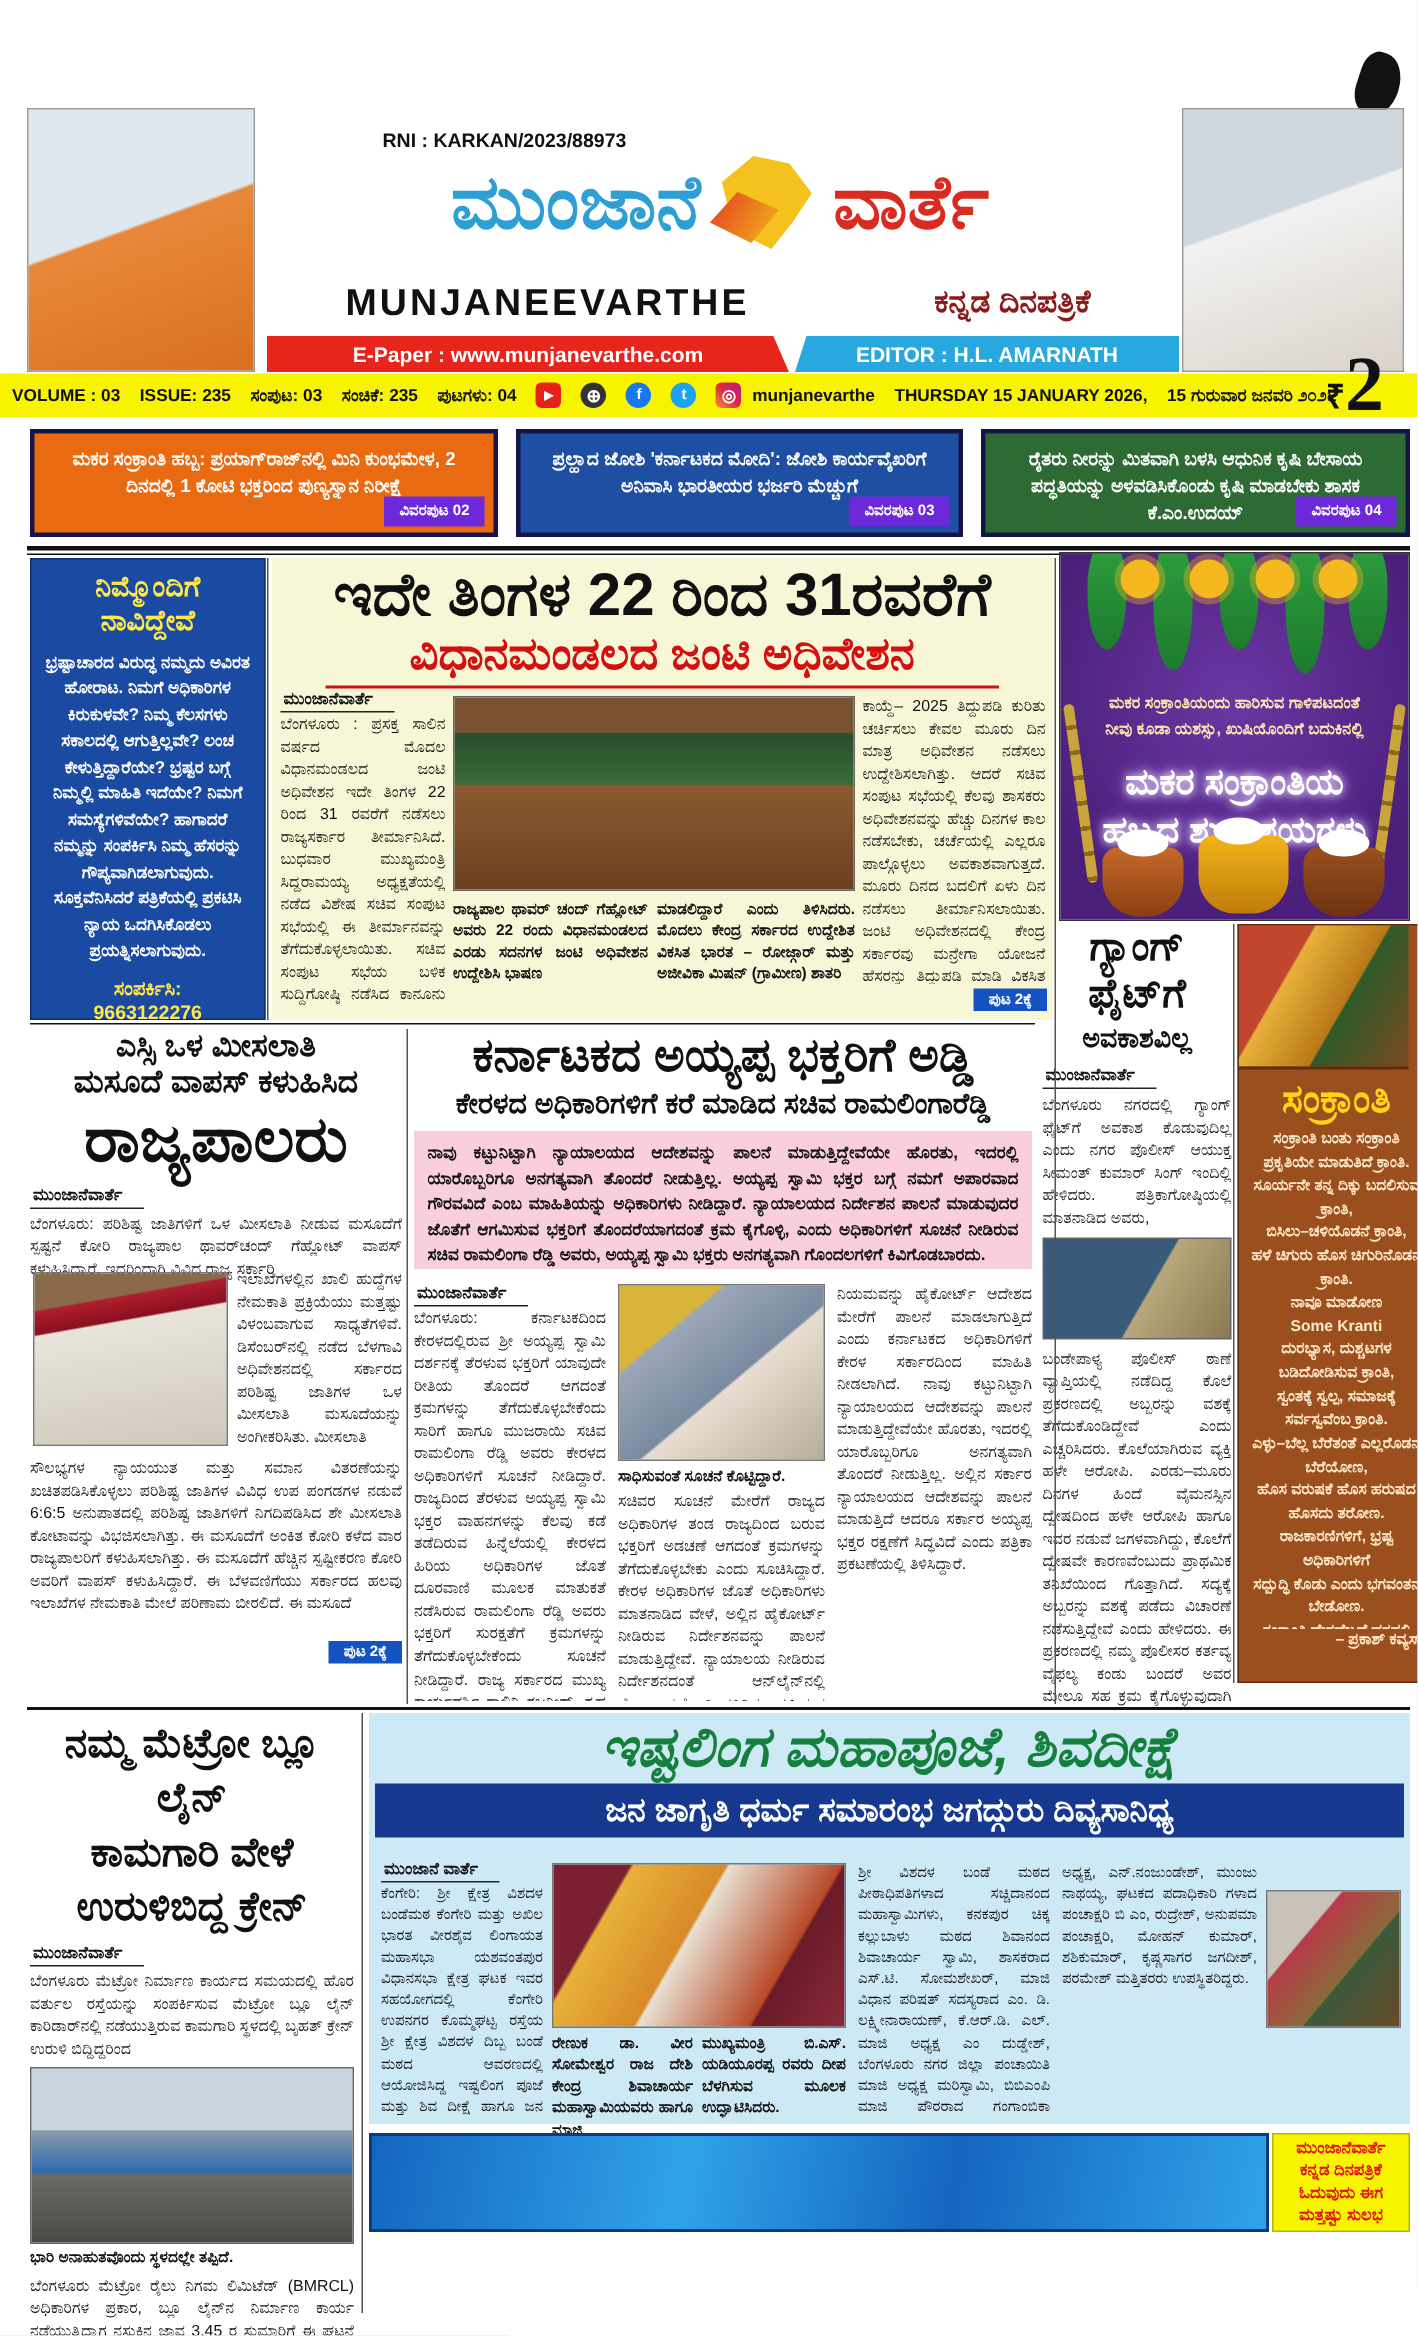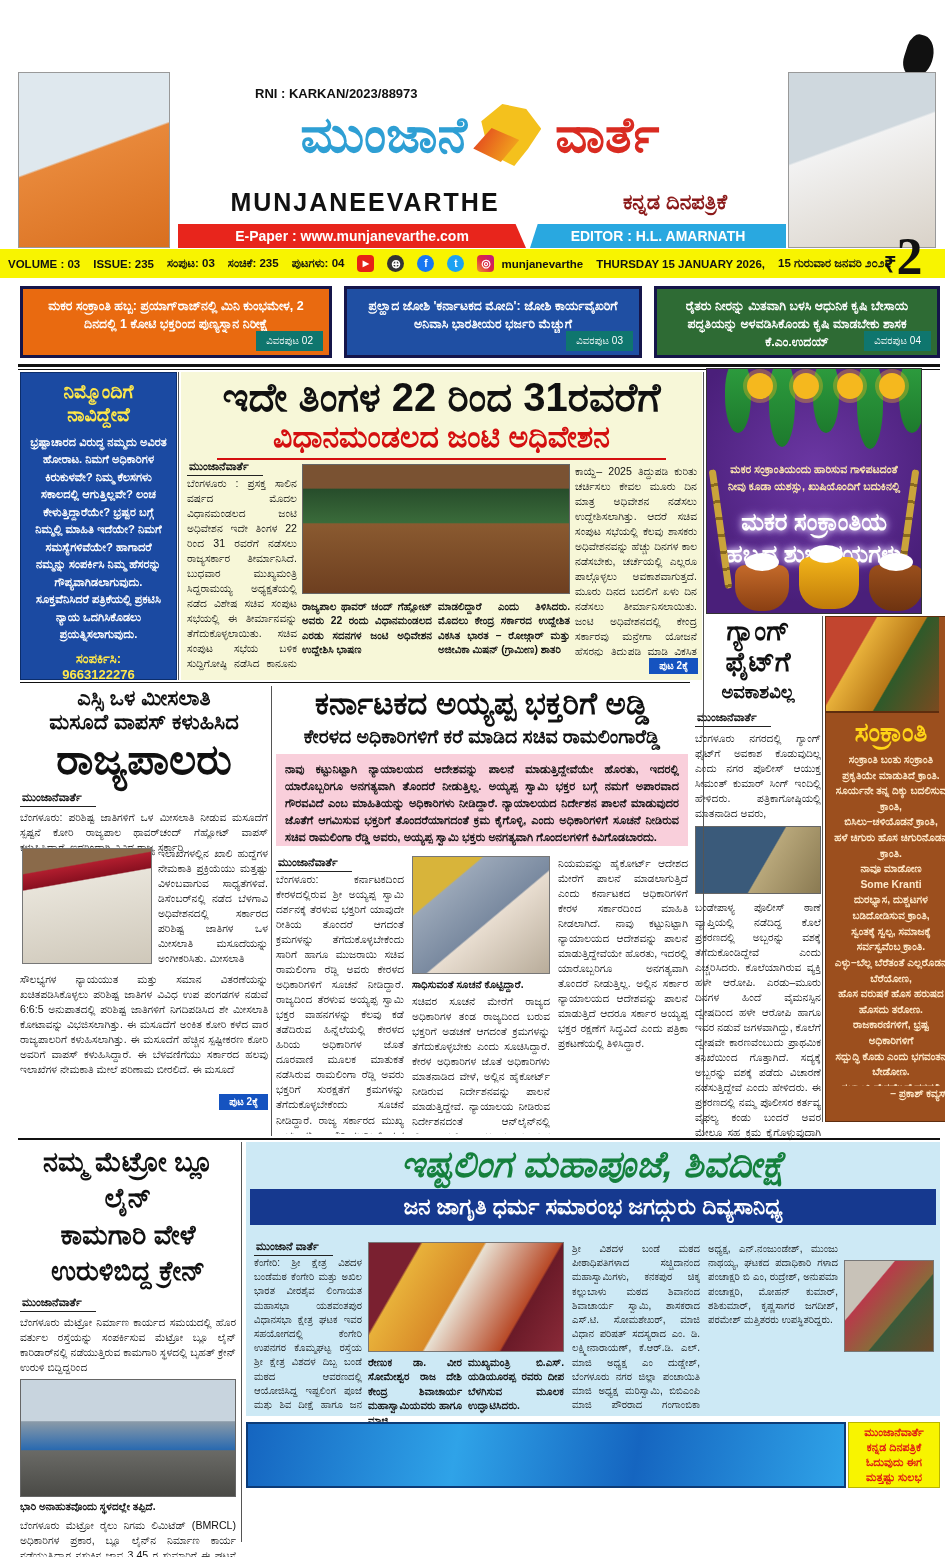--- a/index.html
+++ b/index.html
@@ -4,21 +4,21 @@
 <style>
   html,body{margin:0;padding:0;background:#e9e9e9;}
   .page{position:relative;width:945px;height:1557px;background:#ffffff;margin:0 auto;
         font-family:"Liberation Sans",sans-serif;overflow:hidden;color:#111;}
   .abs{position:absolute;box-sizing:border-box;}
   .just{text-align:justify;}
   .prewrap{white-space:pre-line;}
   .ph{background:linear-gradient(135deg,#b9a98a,#8a7a5c);}
   .byline{font-weight:bold;font-size:11px;border-bottom:1.5px solid #222;display:inline-block;padding:0 14px 2px 2px;}
   .tagblue{background:#1553c0;color:#fff;font-weight:bold;font-size:10px;padding:2px 10px;}
-  .tagblack{background:#0f766e;color:#fff;font-weight:normal;font-size:10px;padding:3px 10px;position:absolute;right:6px;bottom:4px;text-align:right;}
+  .tagblack{background:#6d28d9;color:#fff;font-weight:bold;font-size:10px;padding:3px 10px;position:absolute;right:6px;bottom:4px;text-align:right;}
   .rule-h{background:#111;}
   .rule-v{background:#555;width:1px;}
   .body-txt{font-size:10.6px;line-height:1.42;}
   
   .mast-kn{font-weight:bold;line-height:1;}
   .epaper{background:#e8251c;color:#fff;font-weight:bold;font-size:14px;display:flex;align-items:center;justify-content:center;
           clip-path:polygon(0 0,97% 0,100% 100%,0 100%);}
   .editorbox{background:#29a8e0;color:#fff;font-weight:bold;font-size:14px;display:flex;align-items:center;justify-content:center;
           clip-path:polygon(3% 0,100% 0,100% 100%,0 100%);}
   .infobar{background:#f8f400;display:flex;align-items:center;font-weight:bold;font-size:11.5px;gap:13px;padding:0 8px;}
@@ -149,21 +149,21 @@
     <div class="lead-h2" style="width:86%;margin:2px auto 0 auto;">ವಿಧಾನಮಂಡಲದ ಜಂಟಿ ಅಧಿವೇಶನ</div>
     <div class="abs byline" style="left:6px;top:88px;">ಮುಂಜಾನೆವಾರ್ತೆ</div>
     <div class="abs body-txt just" style="left:6px;top:104px;width:110px;height:198px;overflow:hidden;">ಬೆಂಗಳೂರು : ಪ್ರಸಕ್ತ ಸಾಲಿನ ವರ್ಷದ ಮೊದಲ ವಿಧಾನಮಂಡಲದ ಜಂಟಿ ಅಧಿವೇಶನ ಇದೇ ತಿಂಗಳ 22 ರಿಂದ 31 ರವರೆಗೆ ನಡೆಸಲು ರಾಜ್ಯಸರ್ಕಾರ ತೀರ್ಮಾನಿಸಿದೆ. ಬುಧವಾರ ಮುಖ್ಯಮಂತ್ರಿ ಸಿದ್ದರಾಮಯ್ಯ ಅಧ್ಯಕ್ಷತೆಯಲ್ಲಿ ನಡೆದ ವಿಶೇಷ ಸಚಿವ ಸಂಪುಟ ಸಭೆಯಲ್ಲಿ ಈ ತೀರ್ಮಾನವನ್ನು ತೆಗೆದುಕೊಳ್ಳಲಾಯಿತು. ಸಚಿವ ಸಂಪುಟ ಸಭೆಯ ಬಳಿಕ ಸುದ್ದಿಗೋಷ್ಠಿ ನಡೆಸಿದ ಕಾನೂನು ಮತ್ತು ಸಂಸದೀಯ ವ್ಯವಹಾರಗಳ ಸಚಿವ ಎಚ್.ಕೆ.ಪಾಟೀಲ್ ಇದೇ ತಿಂಗಳ 22 ರಿಂದ 31 ರವರೆಗೆ ವರ್ಷದ ಮೊದಲ ಜಂಟಿ ಅಧಿವೇಶನವನ್ನು ನಡೆಸಲು ಉದ್ದೇಶಿಸಲಾಗಿದೆ.</div>
     <div class="abs ph" style="left:121px;top:92px;width:268px;height:130px;background:linear-gradient(180deg,#7a5232 18%,#274d2b 19%,#3a6b3a 45%,#8a5a30 46%,#6e3f20);border:1px solid #666;"></div>
     <div class="abs cap just" style="left:121px;top:228px;width:130px;">ರಾಜ್ಯಪಾಲ ಥಾವರ್ ಚಂದ್ ಗೆಹ್ಲೋಟ್ ಅವರು 22 ರಂದು ವಿಧಾನಮಂಡಲದ ಎರಡು ಸದನಗಳ ಜಂಟಿ ಅಧಿವೇಶನ ಉದ್ದೇಶಿಸಿ ಭಾಷಣ</div>
     <div class="abs cap just" style="left:257px;top:228px;width:132px;">ಮಾಡಲಿದ್ದಾರೆ ಎಂದು ತಿಳಿಸಿದರು. ಮೊದಲು ಕೇಂದ್ರ ಸರ್ಕಾರದ ಉದ್ದೇಶಿತ ವಿಕಸಿತ ಭಾರತ – ರೋಜ್ಗಾರ್ ಮತ್ತು ಅಜೀವಿಕಾ ಮಿಷನ್ (ಗ್ರಾಮೀಣ) ಶಾತರಿ</div>
     <div class="abs body-txt just" style="left:394px;top:92px;width:122px;height:192px;overflow:hidden;">ಕಾಯ್ದೆ– 2025 ತಿದ್ದುಪಡಿ ಕುರಿತು ಚರ್ಚಿಸಲು ಕೇವಲ ಮೂರು ದಿನ ಮಾತ್ರ ಅಧಿವೇಶನ ನಡೆಸಲು ಉದ್ದೇಶಿಸಲಾಗಿತ್ತು. ಆದರೆ ಸಚಿವ ಸಂಪುಟ ಸಭೆಯಲ್ಲಿ ಕೆಲವು ಶಾಸಕರು ಅಧಿವೇಶನವನ್ನು ಹೆಚ್ಚು ದಿನಗಳ ಕಾಲ ನಡೆಸಬೇಕು, ಚರ್ಚೆಯಲ್ಲಿ ಎಲ್ಲರೂ ಪಾಲ್ಗೊಳ್ಳಲು ಅವಕಾಶವಾಗುತ್ತದೆ. ಮೂರು ದಿನದ ಬದಲಿಗೆ ಏಳು ದಿನ ನಡೆಸಲು ತೀರ್ಮಾನಿಸಲಾಯಿತು. ಜಂಟಿ ಅಧಿವೇಶನದಲ್ಲಿ ಕೇಂದ್ರ ಸರ್ಕಾರವು ಮನ್ರೇಗಾ ಯೋಜನೆ ಹೆಸರನ್ನು ತಿದ್ದುಪಡಿ ಮಾಡಿ ವಿಕಸಿತ ಭಾರತ– ರೋಜ್ಗಾರ್ ಮತ್ತು ಅಜೀವಿಕಾ ಮಿಷನ್ (ಗ್ರಾಮೀಣ) ಶಾತರಿ ಕಾಯ್ದೆ– 2025 ಎಂದು ಮರು ನಾಮಕರಣ ಮಾಡಿರುವ ಬಗ್ಗೆ ಸದನದಲ್ಲಿ</div>
     <div class="abs tagblue" style="right:4px;bottom:6px;">ಪುಟ 2ಕ್ಕೆ</div>
   </div>
 
-  <div class="abs ad" style="left:706px;top:368px;width:216px;height:246px;">
+  <div class="abs ad" style="left:706px;top:368px;width:234px;height:246px;">
     <span class="leaf" style="left:18px;"></span>
     <span class="leaf" style="left:62px;height:86px;"></span>
     <span class="leaf" style="left:106px;"></span>
     <span class="leaf" style="left:150px;height:88px;"></span>
     <span class="leaf" style="left:192px;"></span>
     <span class="sunflower" style="left:40px;"></span>
     <span class="sunflower" style="left:86px;"></span>
     <span class="sunflower" style="left:130px;"></span>
     <span class="sunflower" style="left:172px;"></span>
     <span class="cane" style="left:10px;top:100px;transform:rotate(-8deg);"></span>

